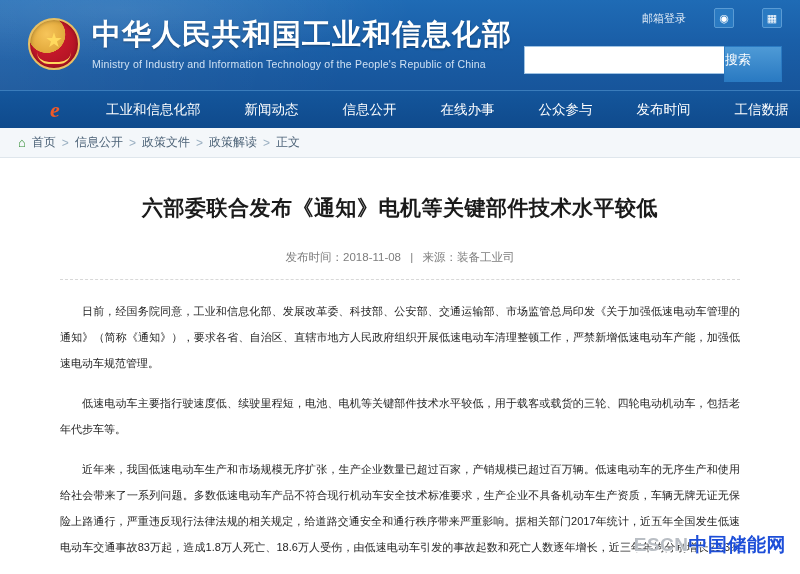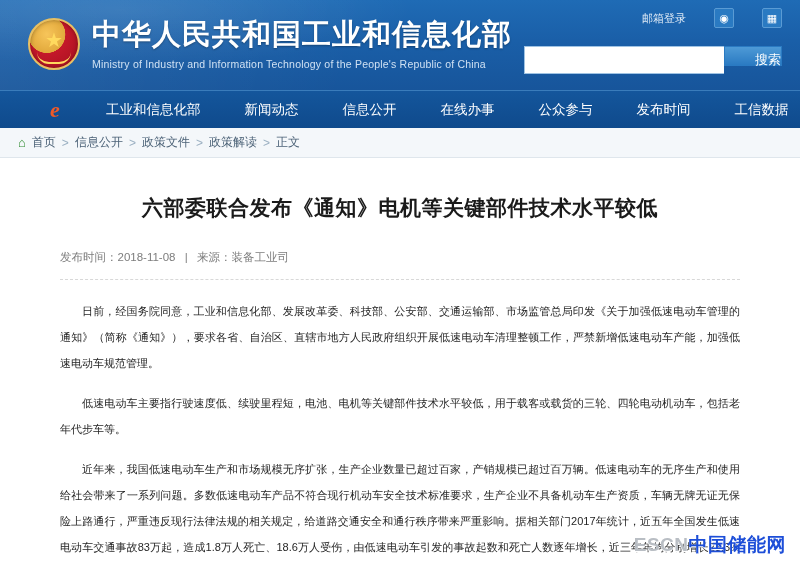--- a/index.html
+++ b/index.html
@@ -116,27 +116,27 @@
     border-right: none;
     background: #ffffff;
     padding: 0 8px;
     font-size: 12px;
     color: #333;
     outline: none;
     font-family: "Liberation Sans", sans-serif;
   }
   .searchbox .btn {
     width: 58px;
-    height: 20px;
+    height: 36px;
     background: linear-gradient(180deg, #4e9ad6 0%, #2a7ac2 100%);
     border: 1px solid #2a7ac2;
     color: #ffffff;
     font-size: 13px;
     line-height: 26px;
-    text-align: right;
+    text-align: left;
     cursor: pointer;
   }
 
   
   .navbar {
     height: 38px;
     background: linear-gradient(180deg, #14569c 0%, #0f4a8c 100%);
     border-top: 1px solid #3a7cbb;
     display: flex;
     align-items: center;
@@ -204,21 +204,21 @@
     font-family: "Liberation Serif", serif;
     font-size: 21px;
     font-weight: bold;
     color: #1a1a1a;
     text-align: center;
     line-height: 32px;
     letter-spacing: 0.5px;
   }
   .meta {
     margin-top: 26px;
-    text-align: left;
+    text-align: center;
     font-size: 11.5px;
     color: #7d7d7d;
     padding-bottom: 14px;
   }
   .meta .dot { margin: 0 6px; }
   .divider {
     border-top: 1px dashed #d8d8d8;
     margin: 0 0 18px 0;
   }
   .body p {

